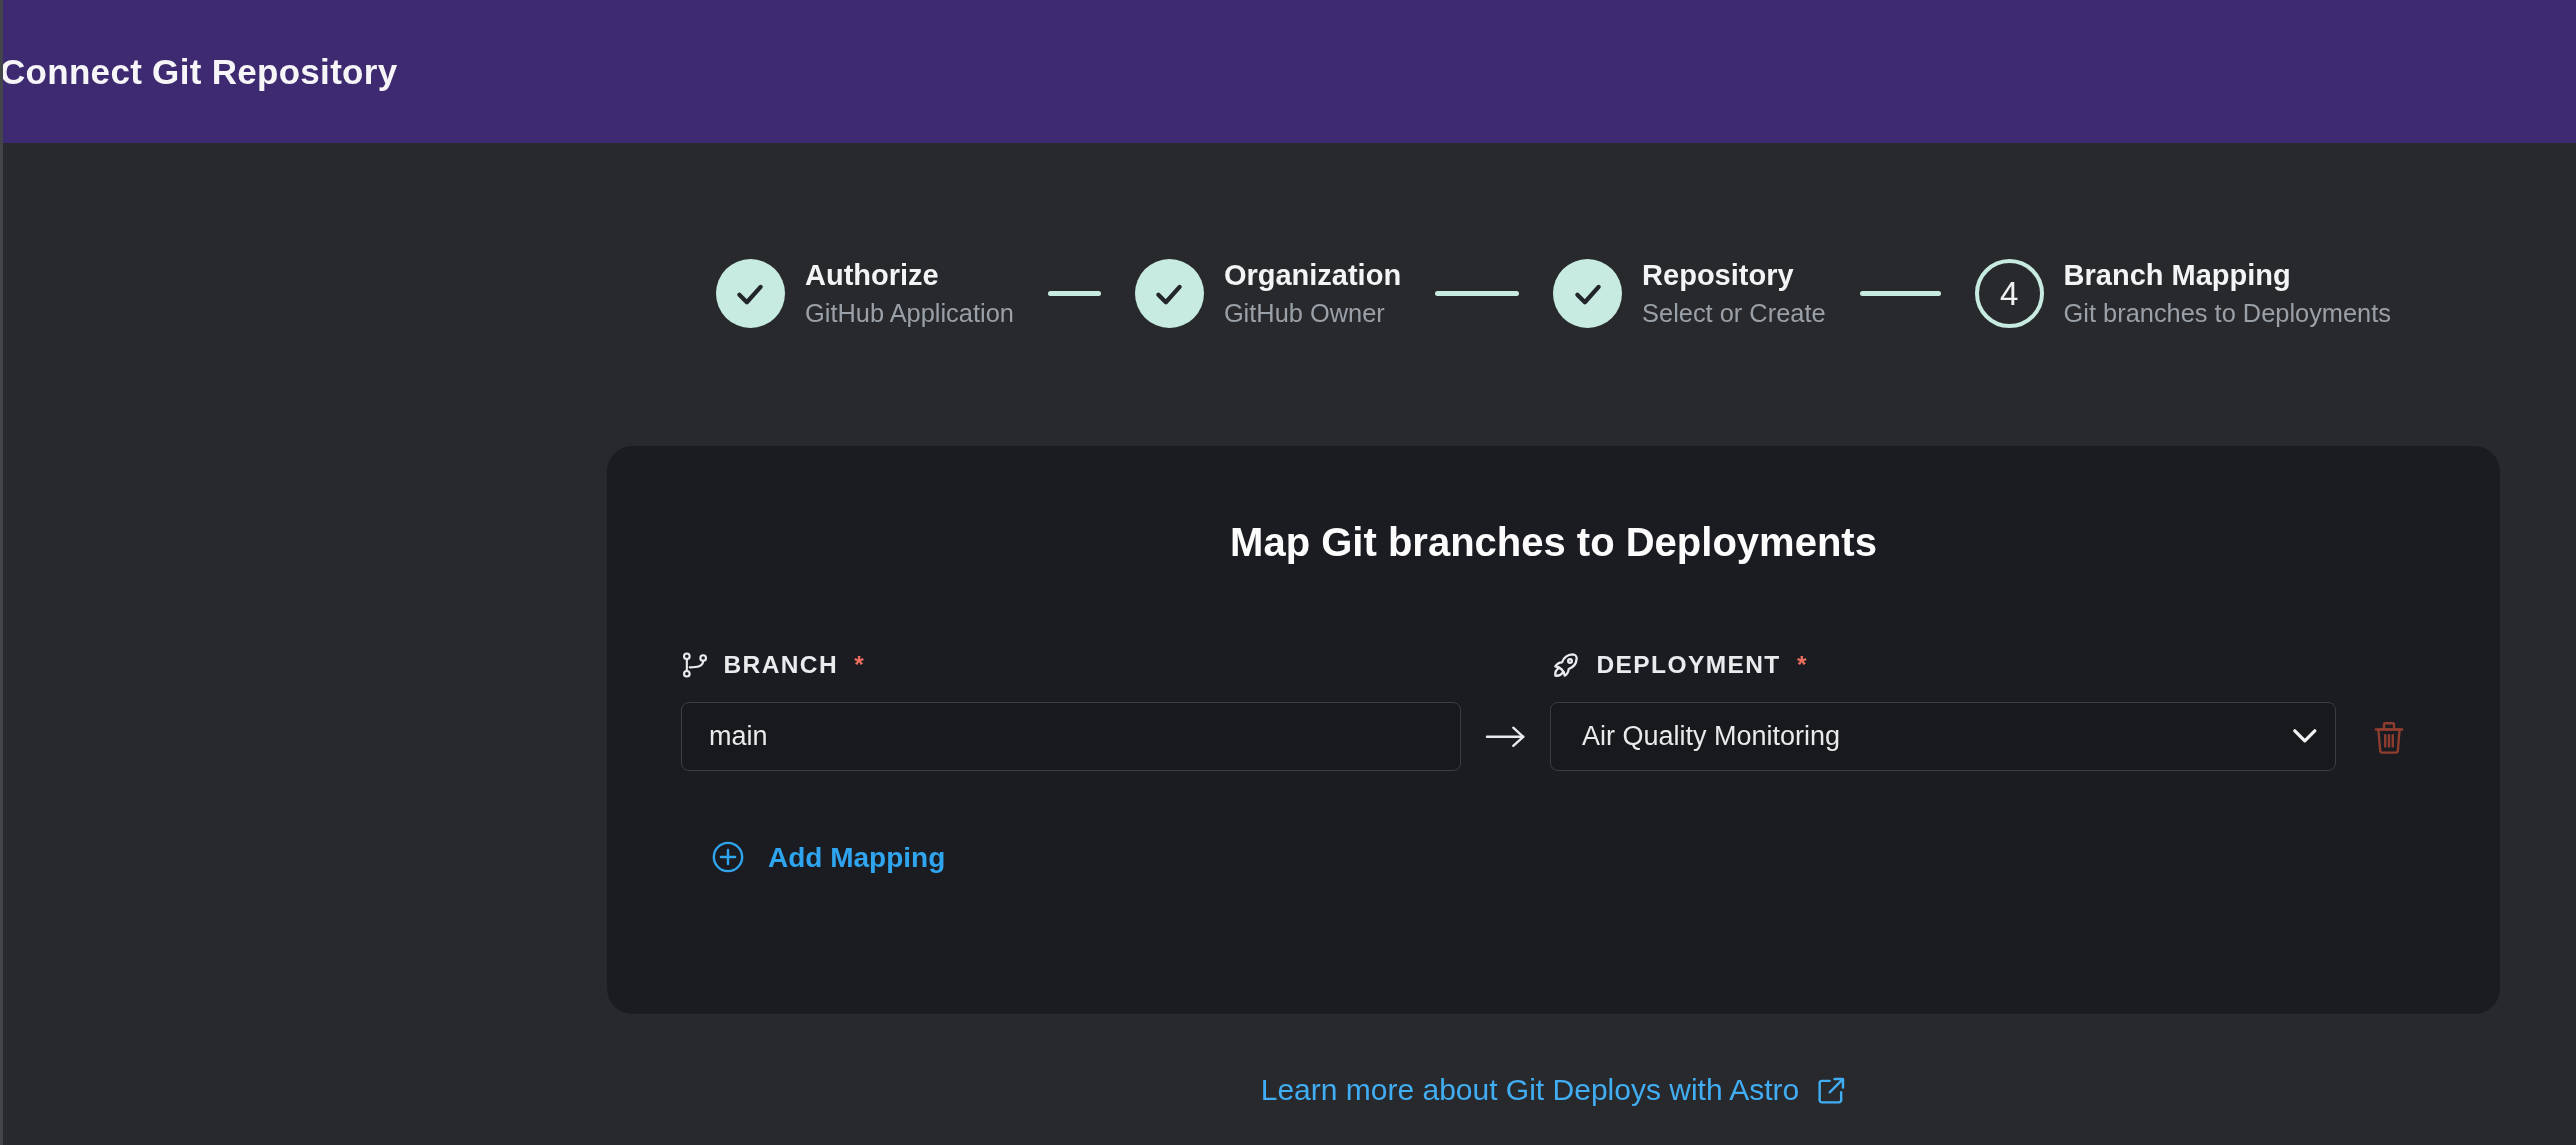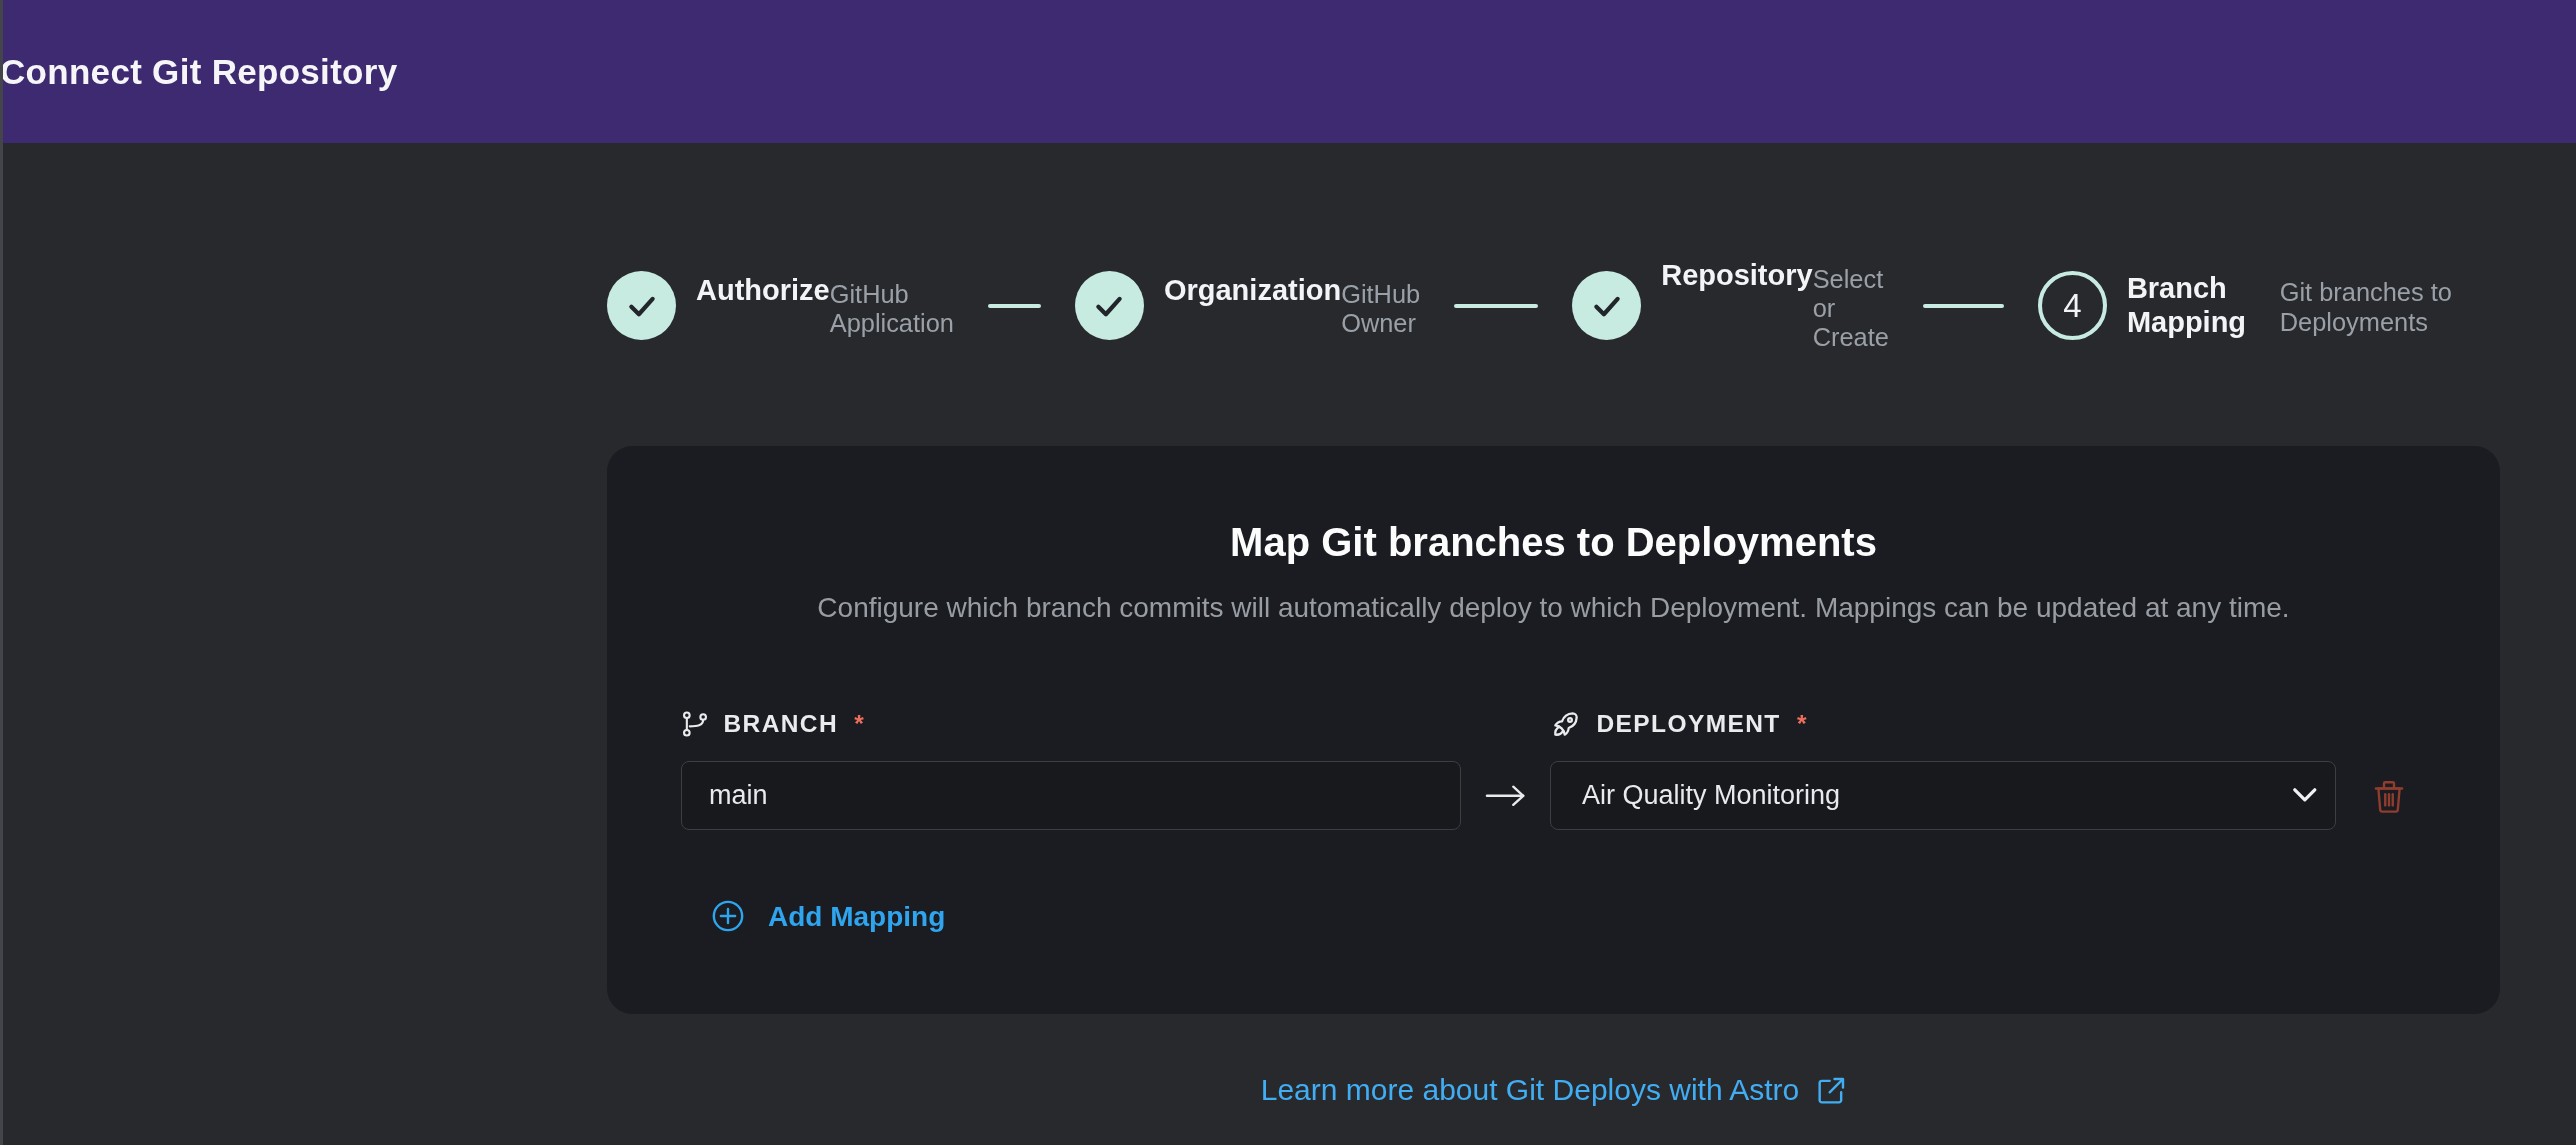--- a/index.html
+++ b/index.html
@@ -28,21 +28,21 @@
   }
   .step { display:flex; align-items:center; gap:20px; }
   .step-circle {
     width:69px; height:69px; border-radius:50%; background:#c7ebe1;
     display:flex; align-items:center; justify-content:center; flex:none;
   }
   .step-circle.current {
     background:transparent; border:4.5px solid #c7ebe1;
   }
   .step-number { font-size:33px; color:#f2f3f5; }
-  .step-texts { display:flex; flex-direction:row; }
+  .step-texts { display:flex; flex-direction:column; }
   .step-title { font-size:29px; font-weight:bold; color:#f3f4f6; line-height:1.15; }
   .step-subtitle { font-size:25.4px; color:#9aa0a7; margin-top:6px; line-height:1.15; }
   .connector { height:4.5px; background:#c7ebe1; border-radius:2.7px; flex:none; }
   .connector.c1 { width:53px; }
   .connector.c2 { width:84px; }
   .connector.c3 { width:81px; }
 
   
   .card {
     position:absolute; top:303px; left:0; width:1893px; height:568px;
@@ -153,21 +153,20 @@
         <div class="step-texts">
           <span class="step-title">Branch Mapping</span>
           <span class="step-subtitle">Git branches to Deployments</span>
         </div>
       </div>
 
     </div>
 
     <div class="card">
       <div class="card-title">Map Git branches to Deployments</div>
-      <div class="card-subtitle">Configure which branch commits will automatically deploy to which Deployment. Mappings can be updated at any time.</div>
 
       <div class="mapping-row">
 
         <div class="field-group">
           <div class="field-label">
             <span>
               <svg width="28" height="28" viewBox="0 0 24 24" fill="none" stroke="#e9ebed" stroke-width="1.8" stroke-linecap="round" stroke-linejoin="round">
                 <circle cx="5" cy="4.5" r="2.4"></circle>
                 <circle cx="19" cy="6" r="2.4"></circle>
                 <circle cx="5" cy="19.5" r="2.4"></circle>

